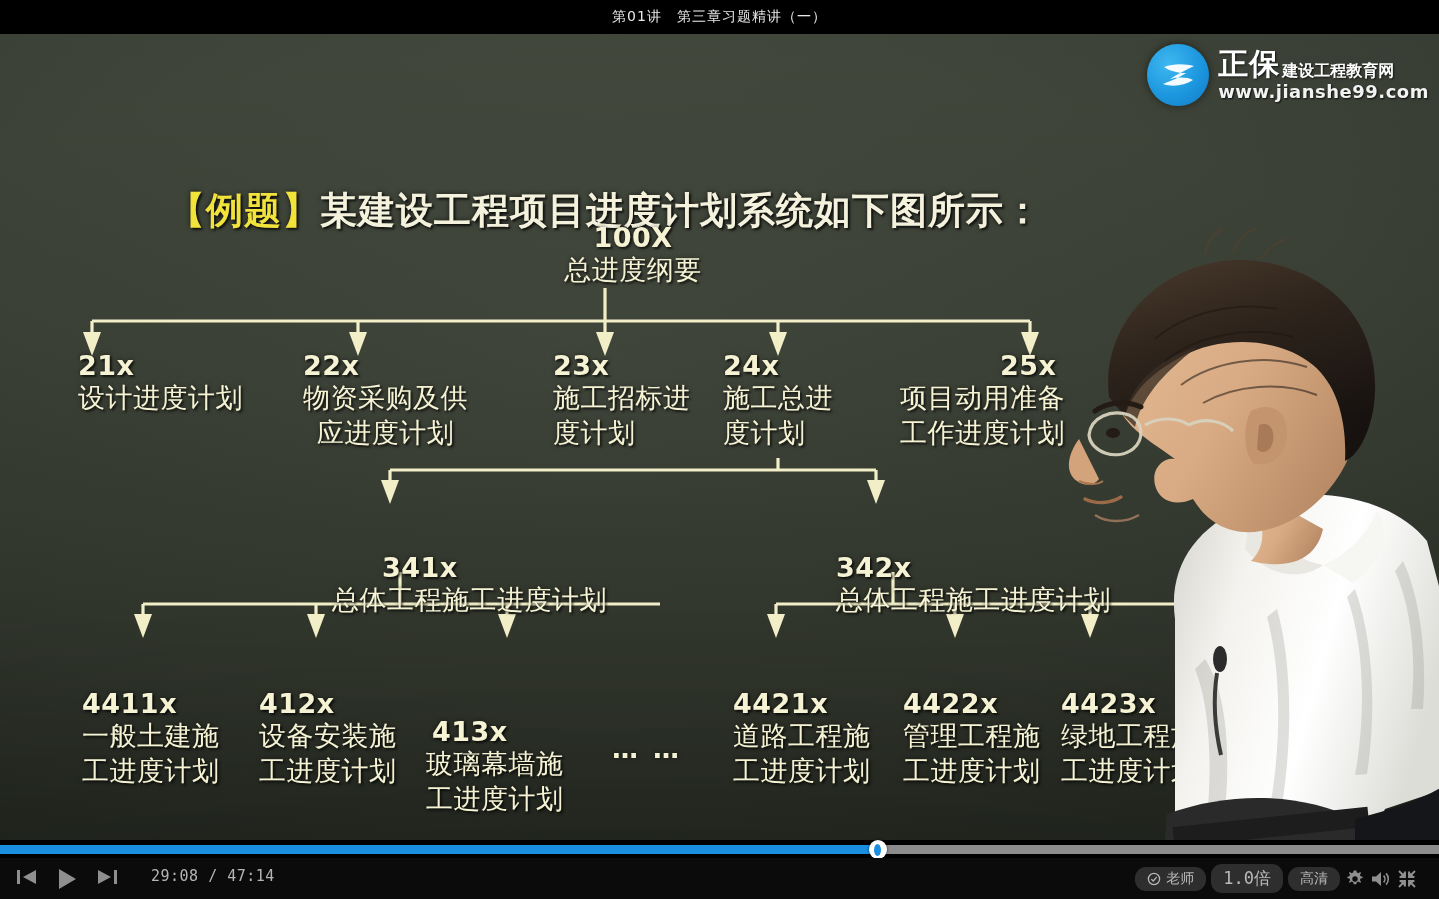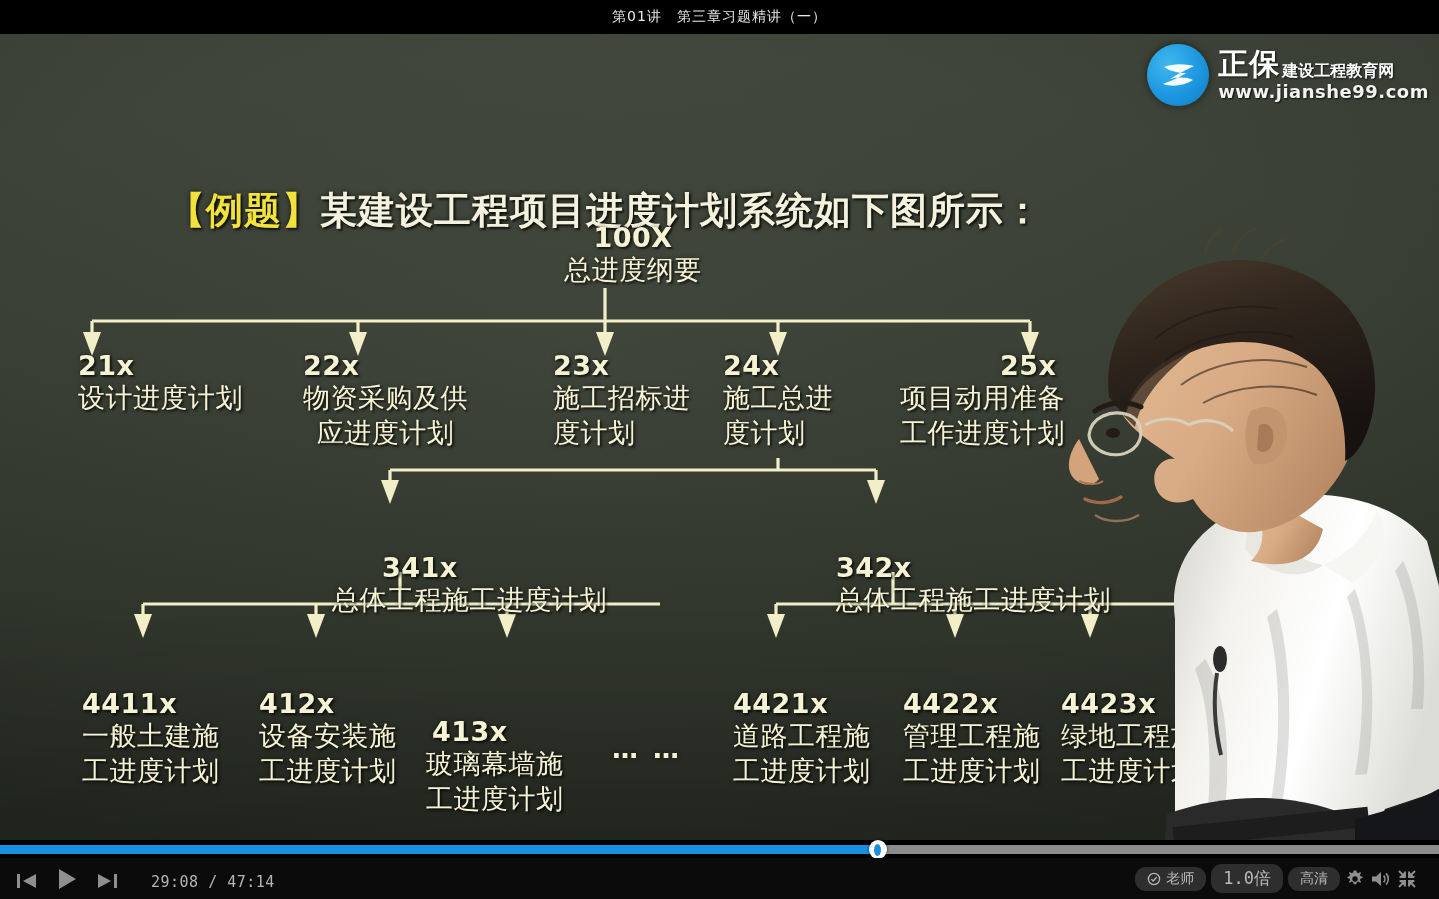--- a/index.html
+++ b/index.html
@@ -82,21 +82,21 @@
     background:#ffffff; box-shadow:0 0 3px rgba(0,0,0,.7);
     display:flex; align-items:center; justify-content:center;
   }
   .progress-handle i{ display:block; width:7px; height:12px; border-radius:50%; background:#1a8fe0; }
 
   
   .controls{
     position:absolute; left:0; top:858px; width:1439px; height:41px;
     background:#0b0b0b; display:flex; align-items:center; z-index:9;
   }
-  .ctl-left{ display:flex; align-items:flex-end; gap:17px; margin-left:16px; }
+  .ctl-left{ display:flex; align-items:flex-start; gap:17px; margin-left:16px; }
   .ctl-right{ display:flex; align-items:center; gap:5px; margin-left:auto; margin-right:22px; }
   .ctl-btn{ display:flex;align-items:center;justify-content:center; cursor:pointer; }
   .time{ color:#b5b5b5; font-family:"DejaVu Sans Mono","Liberation Mono",monospace;
          font-size:15px; margin-left:16px; letter-spacing:.5px; }
   .pill{
     display:flex;align-items:center;gap:5px;
     background:#2e2e2e; border-radius:11px; color:#b9b9b9; font-size:14px;
     padding:3px 12px; cursor:pointer; white-space:nowrap;
   }
   .pill.mono{ font-family:"DejaVu Sans Mono","Liberation Mono",monospace; font-size:17px; }

